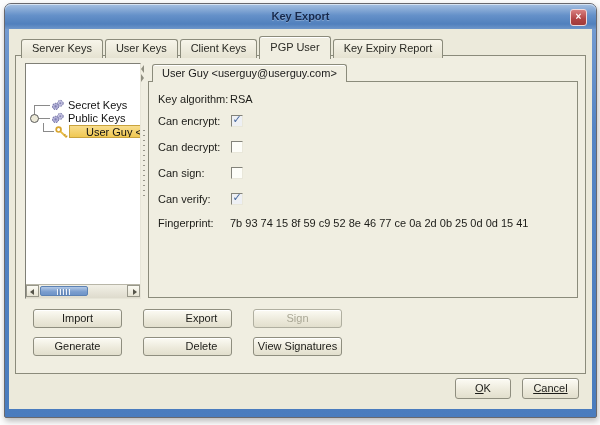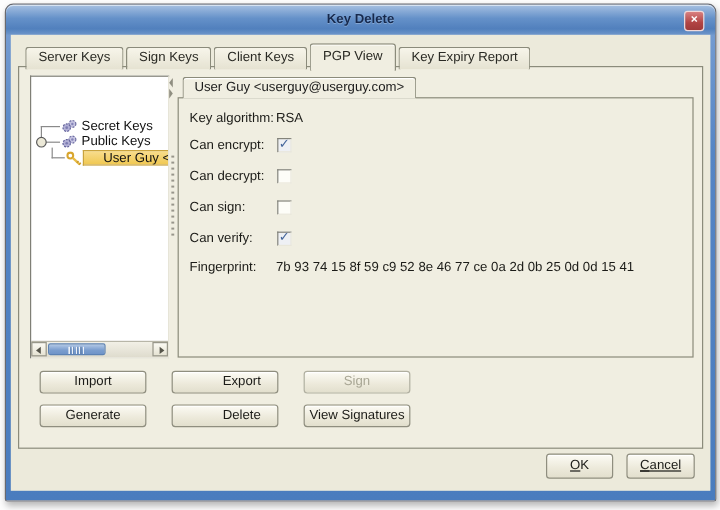--- a/index.html
+++ b/index.html
@@ -84,31 +84,31 @@
   .footbtn{top:378px;height:21px;line-height:19px;}
   .okb{left:455px;width:56px;} .cnb{left:522px;width:57px;text-decoration:underline;}
   .mn{text-decoration:underline;}
 </style>
 </head>
 <body>
 
 <div class="stage">
   <div class="window">
     <div class="titlebar">
-      <div class="title">Key Delete</div>
+      <div class="title">Key Export</div>
       <div class="closebtn"><span>×</span></div>
     </div>
     <div class="client"></div>
   </div>
 
   <div class="tabs">
     <div class="tab">Server Keys</div>
-    <div class="tab">Sign Keys</div>
+    <div class="tab">User Keys</div>
     <div class="tab">Client Keys</div>
-    <div class="tab active">PGP View</div>
+    <div class="tab active">PGP User</div>
     <div class="tab">Key Expiry Report</div>
   </div>
 
   <div class="panel"></div>
 
   <div class="treebox">
     <div class="tree">
       <div class="tline" style="left:8px;top:10px;width:1px;height:14px;"></div>
       <div class="tline" style="left:8px;top:10px;width:16px;height:1px;"></div>
       <div class="tline" style="left:12px;top:23px;width:12px;height:1px;"></div>

